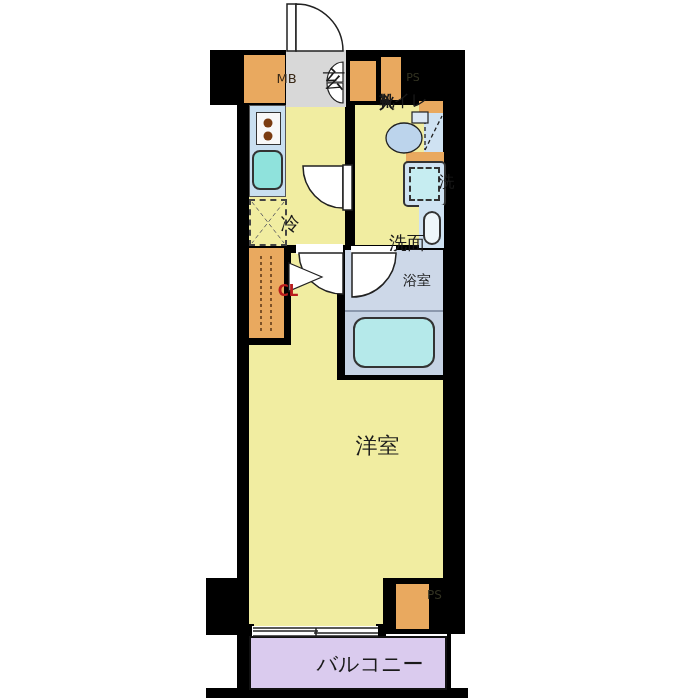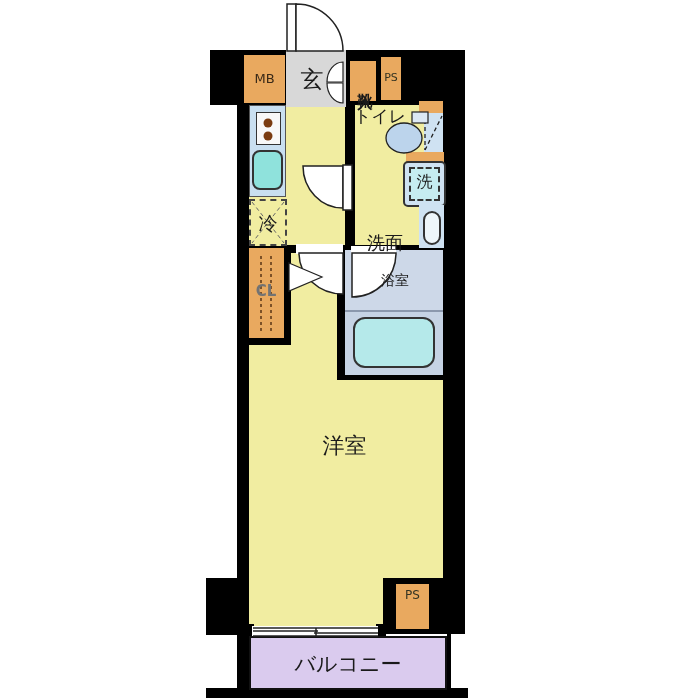--- a/index.html
+++ b/index.html
@@ -1,21 +1,21 @@
 <!DOCTYPE html>
 <html><head>
 <meta charset="utf-8">
 <style>
   html,body{margin:0;padding:0;background:#fff;}
   .plan{position:relative;width:700px;height:700px;background:#ffffff;overflow:hidden;
         font-family:"DejaVu Sans",sans-serif;color:#1a1a1a;}
   .abs{position:absolute;}
   .wall{position:absolute;background:#000000;}
   .room-yellow{background:#f1eda1;}
-  .lbl{position:absolute;text-align:center;white-space:nowrap;color:#1a1a1a;}
+  .lbl{position:absolute;text-align:center;white-space:nowrap;color:#1a1a1a;padding-left:22px;}
   .orange{background:#e9a95f;}
   svg.overlay{position:absolute;left:0;top:0;z-index:40;}
   .z1{z-index:1}.z2{z-index:10}.z3{z-index:20}.z5{z-index:50}
   .vtext{writing-mode:vertical-rl;text-orientation:upright;letter-spacing:1px;}
 </style>
 </head>
 <body>
 
 <div class="plan">
 
@@ -133,23 +133,23 @@
       <path d="M253 631 L318 631"></path>
       <path d="M314 633 L378 633"></path>
       <path d="M316 628 L316 636"></path>
     </g>
   </svg>
 
   <div class="lbl z5" style="left:244px;top:71px;width:41px;font-size:13px;color:#3a2a18;">MB</div>
   <div class="lbl z5" style="left:286px;top:64px;width:52px;font-size:23px;">玄</div>
   <div class="lbl z5 vtext" style="left:355px;top:61px;height:42px;font-size:15px;font-weight:bold;">靴入</div>
   <div class="lbl z5" style="left:381px;top:71px;width:20px;font-size:11px;color:#332;">PS</div>
-  <div class="lbl z5" style="left:354px;top:105px;width:64px;font-size:17px;text-align:left;">トイレ</div>
+  <div class="lbl z5" style="left:354px;top:89px;width:64px;font-size:17px;text-align:left;">トイレ</div>
   <div class="lbl z5" style="left:249px;top:211px;width:38px;font-size:19px;">冷</div>
   <div class="lbl z5" style="left:403px;top:172px;width:43px;font-size:16px;">洗</div>
   <div class="lbl z5" style="left:353px;top:210px;width:64px;font-size:18px;margin-top:21px;">洗面</div>
-  <div class="lbl z5" style="left:249px;top:282px;width:34px;font-size:15px;font-weight:bold;color:#737373;">CL</div>
+  <div class="lbl z5" style="left:249px;top:282px;width:34px;font-size:15px;font-weight:bold;color:#b91c1c;">CL</div>
   <div class="lbl z5" style="left:347px;top:272px;width:96px;font-size:14px;">浴室</div>
-  <div class="lbl z5" style="left:247px;top:431px;width:195px;font-size:22px;">洋室</div>
+  <div class="lbl z5" style="left:258px;top:431px;width:195px;font-size:22px;">洋室</div>
   <div class="lbl z5" style="left:396px;top:588px;width:33px;font-size:12px;color:#332;">PS</div>
   <div class="lbl z5" style="left:249px;top:650px;width:198px;font-size:21px;">バルコニー</div>
 
 </div>
 
 </body></html>

